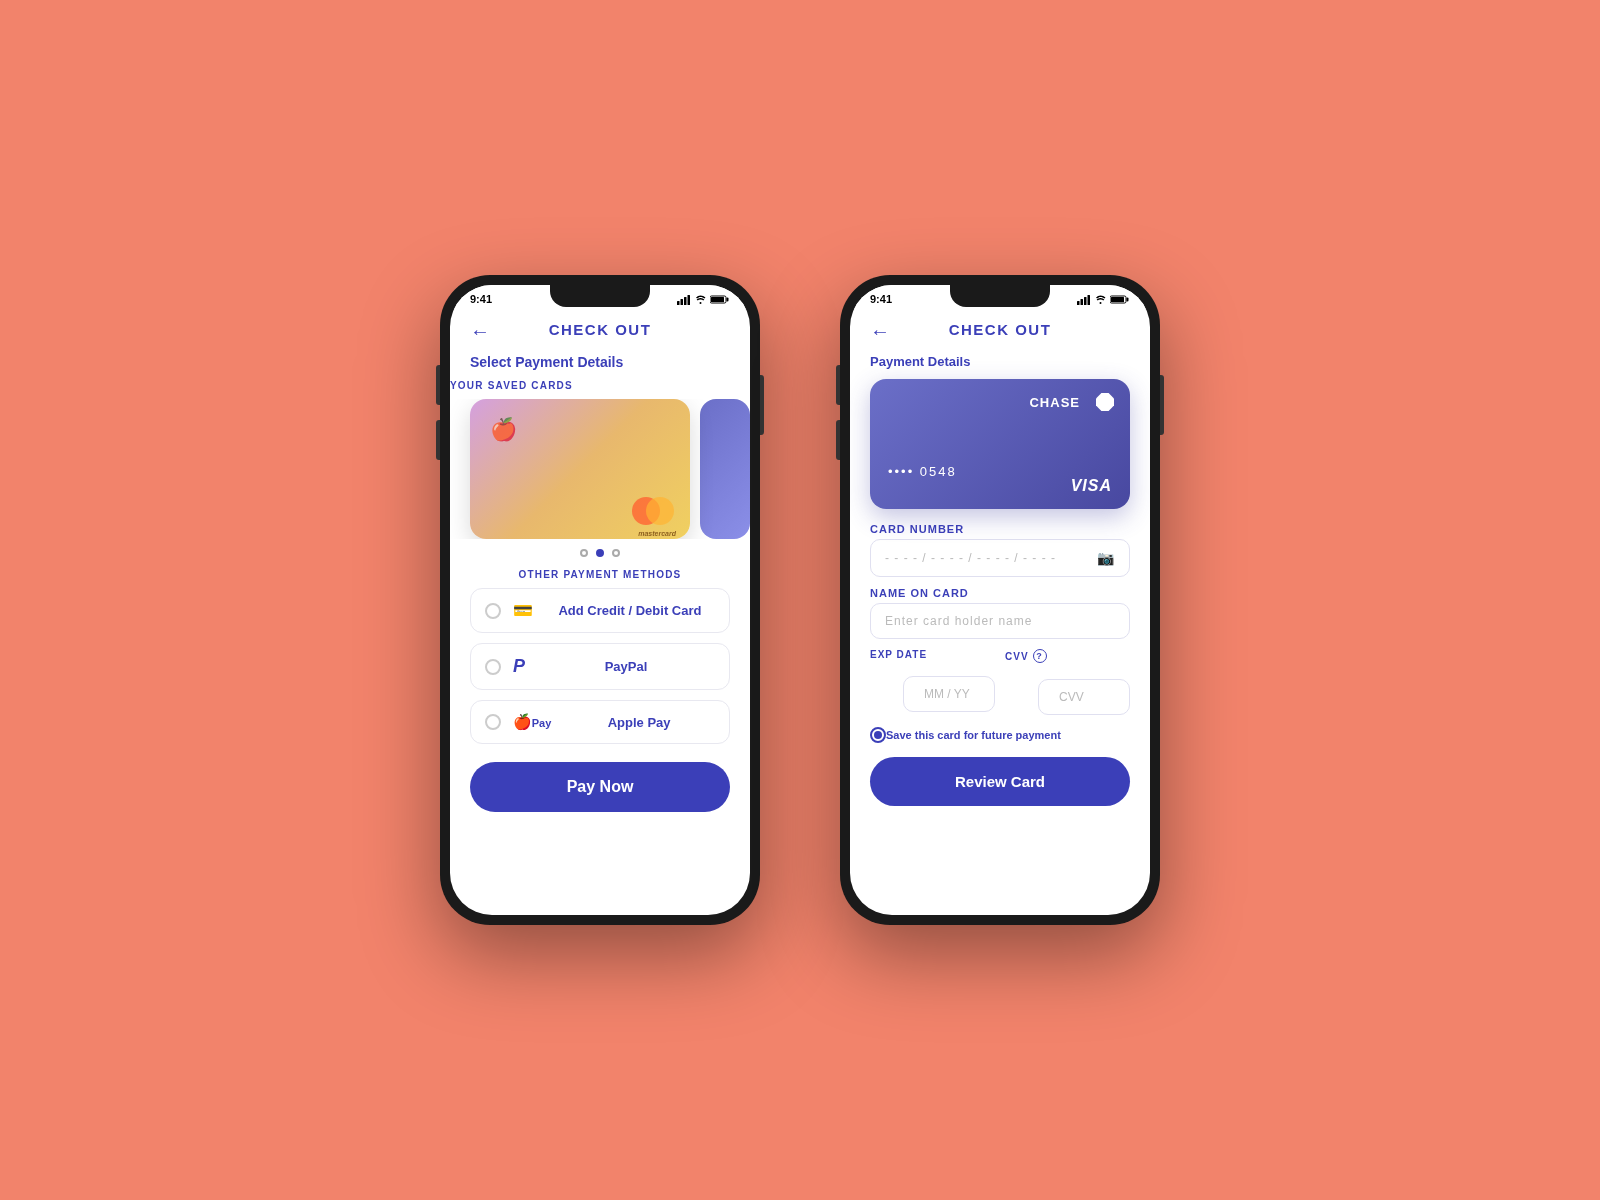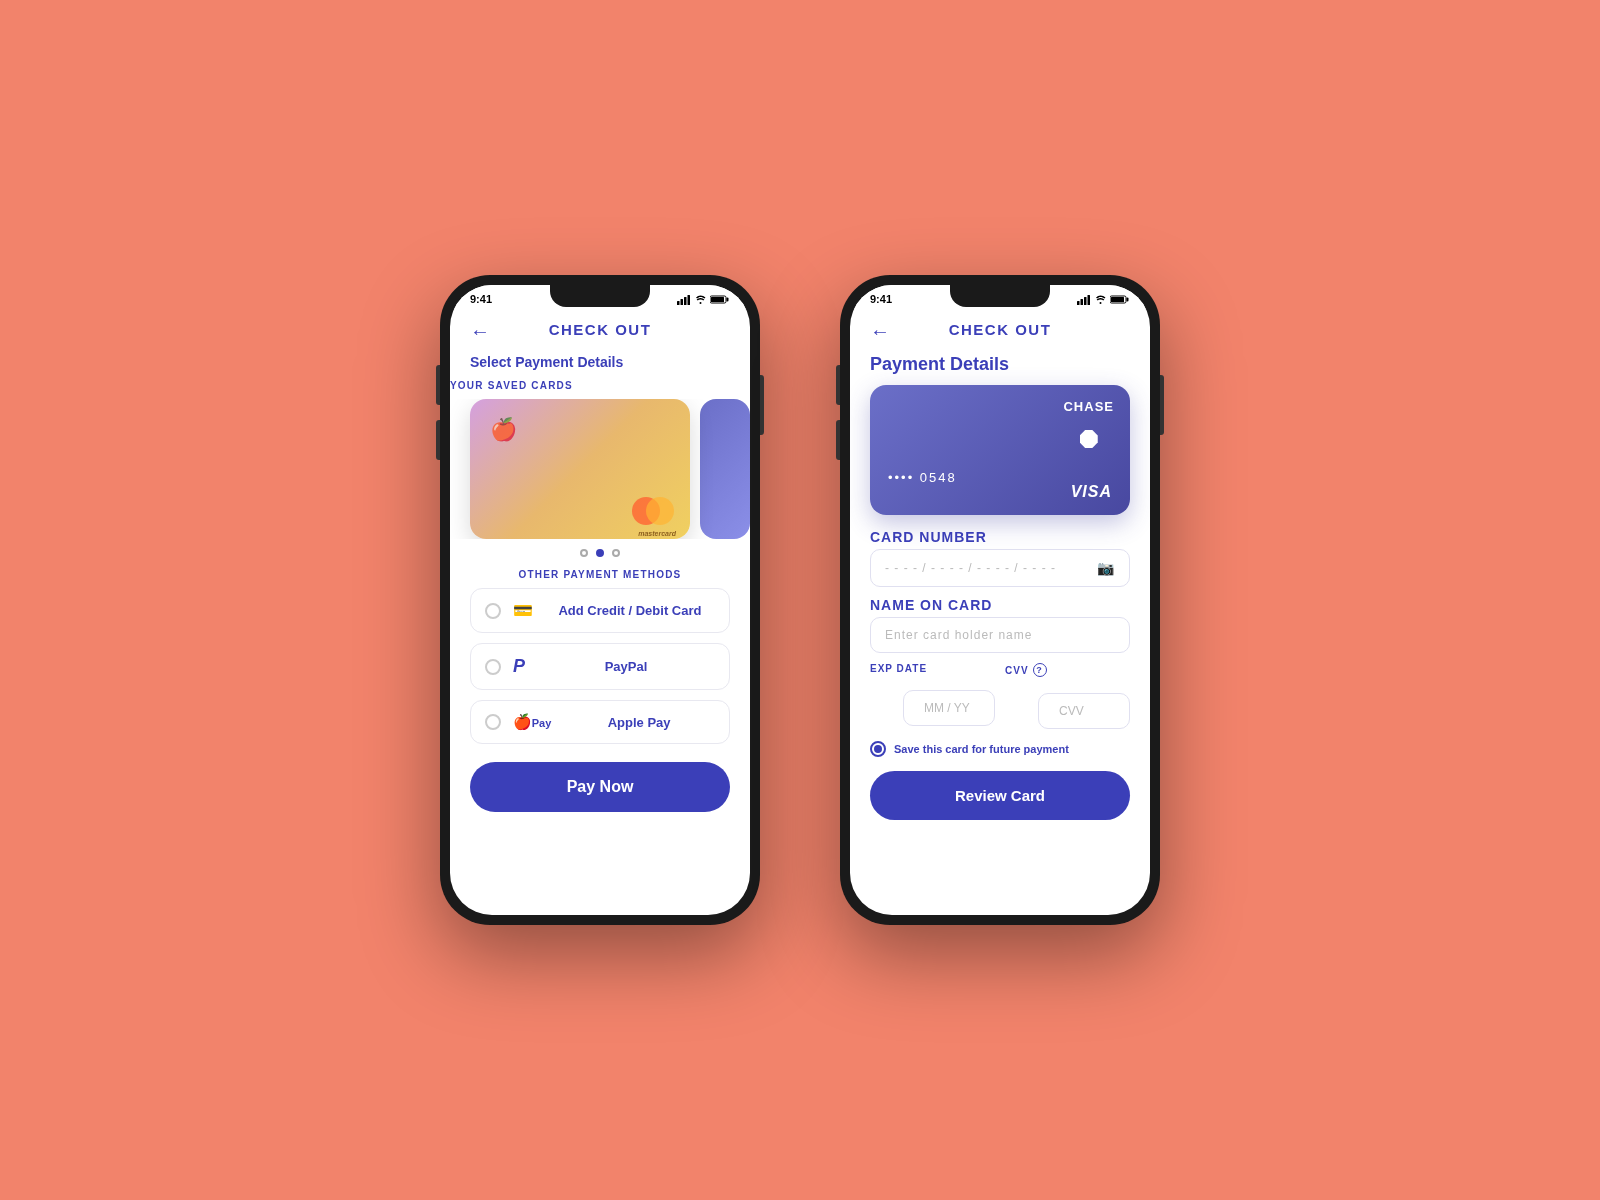--- a/index.html
+++ b/index.html
@@ -232,21 +232,21 @@
       border-radius: 30px;
       padding: 16px;
       font-size: 16px;
       font-weight: 700;
       cursor: pointer;
       width: calc(100% - 40px);
     }
 
     
     .payment-details-title {
-      font-size: 18px;
+      font-size: 13px;
       font-weight: 700;
       color: #3B3FB8;
       padding: 8px 20px 10px;
     }
 
     
     .chase-card {
       margin: 0 20px 14px;
       border-radius: 16px;
       background: linear-gradient(135deg, #6B6FC8 0%, #4848A0 100%);
@@ -259,21 +259,20 @@
     .chase-logo {
       position: absolute;
       top: 14px;
       right: 16px;
       display: flex;
       align-items: center;
       gap: 16px;
       font-weight: 800;
       font-size: 13px;
       letter-spacing: 1px;
-      flex-direction: column;
     }
     .chase-octagon {
       width: 18px;
       height: 18px;
       background: #fff;
       clip-path: polygon(30% 0%, 70% 0%, 100% 30%, 100% 70%, 70% 100%, 30% 100%, 0% 70%, 0% 30%);
     }
     .chase-card-number {
       position: absolute;
       bottom: 30px;
@@ -287,21 +286,21 @@
       right: 18px;
       font-size: 16px;
       font-weight: 900;
       font-style: italic;
       letter-spacing: 1px;
       margin-left: 21px;
     }
 
     
     .field-label {
-      font-size: 14px;
+      font-size: 11px;
       font-weight: 700;
       color: #3B3FB8;
       letter-spacing: 1px;
       padding: 0 20px 4px;
       text-transform: uppercase;
     }
     .field-input {
       margin: 0 20px 10px;
       border: 1.5px solid #e0e0f0;
       border-radius: 10px;
@@ -362,21 +361,20 @@
       justify-content: center;
       font-size: 9px;
       color: #3B3FB8;
       font-weight: 700;
     }
 
     
     .save-card-row {
       display: flex;
       align-items: center;
-      gap: 8px;
       padding: 2px 20px 10px;
     }
     .radio-active {
       width: 16px;
       height: 16px;
       border-radius: 50%;
       border: 2px solid #3B3FB8;
       display: flex;
       align-items: center;
       justify-content: center;

